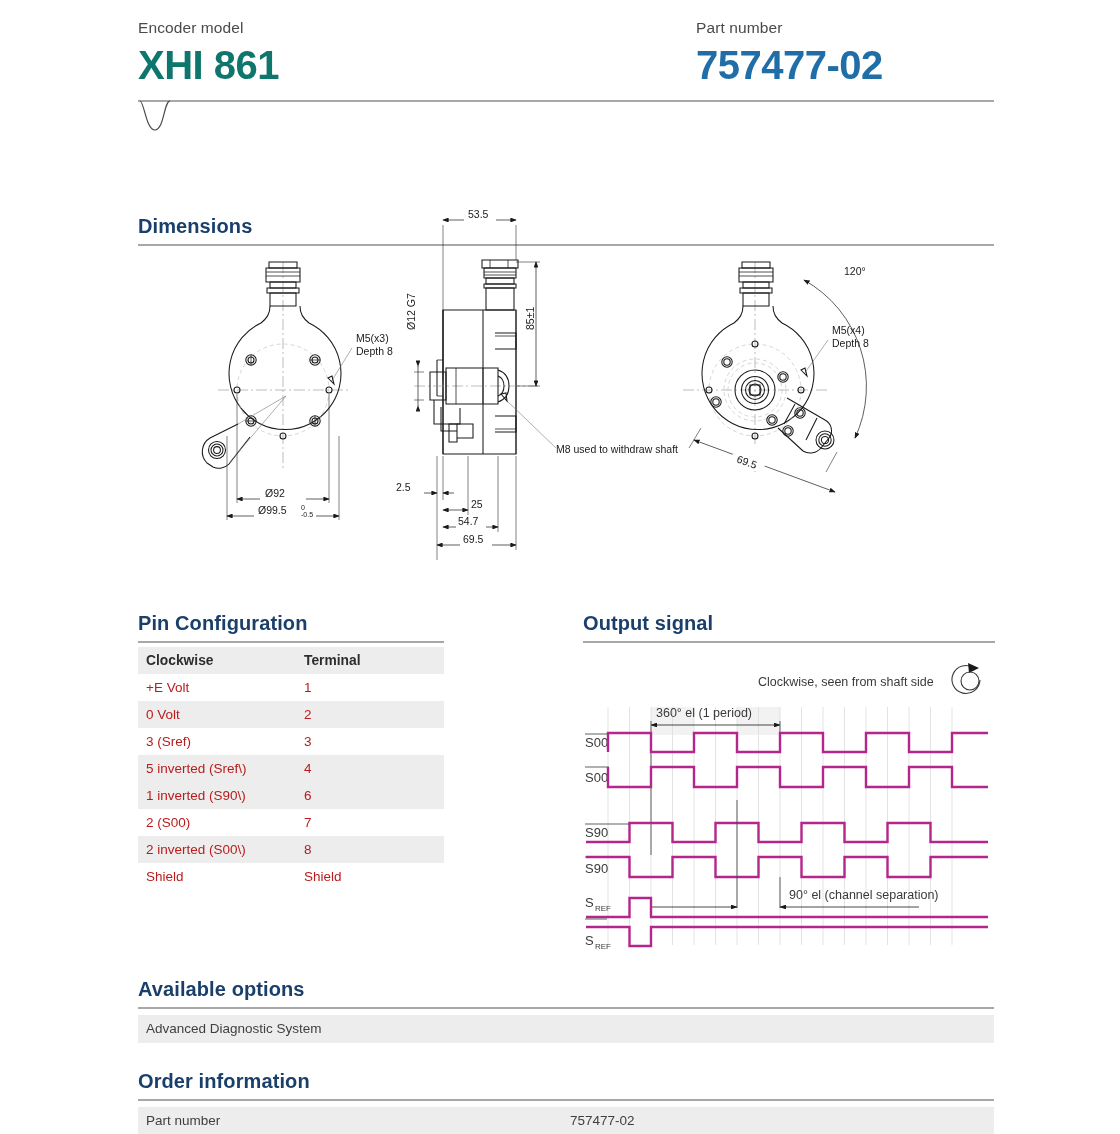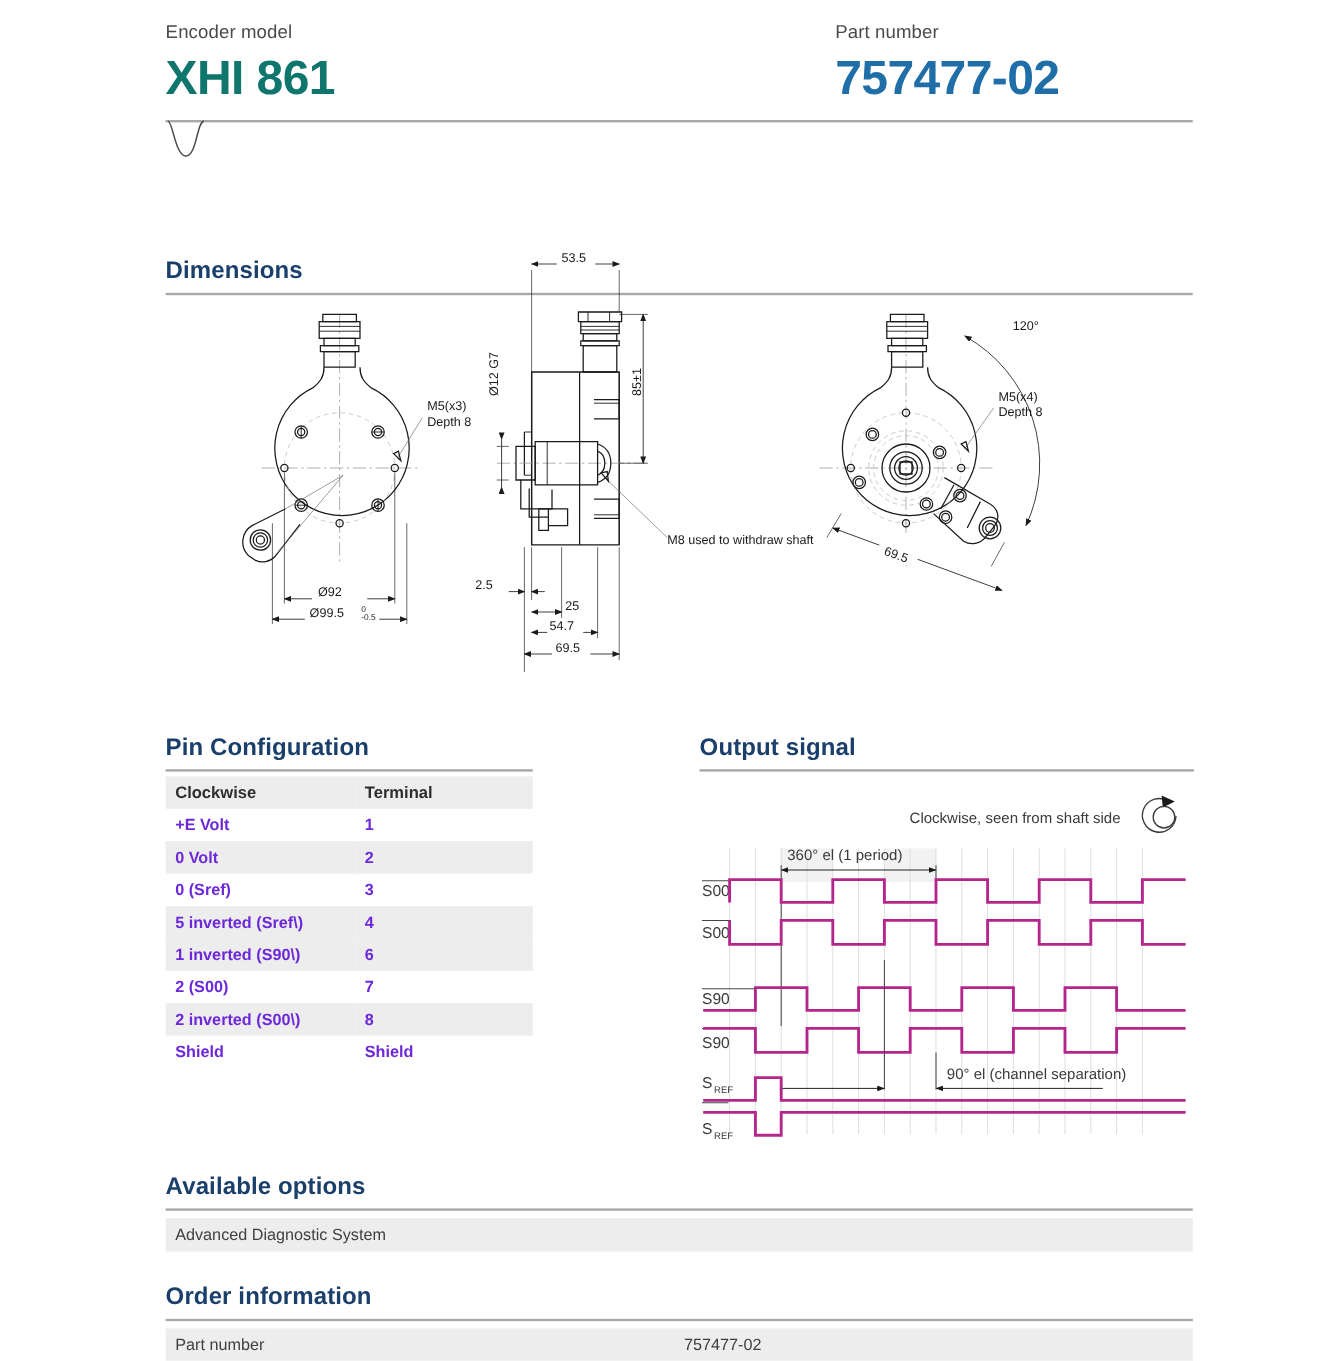--- a/index.html
+++ b/index.html
@@ -33,21 +33,21 @@
 
   
   .draw-wrap{position:absolute; left:138px; top:200px; width:860px; height:380px;}
   .draw-wrap svg{display:block;}
 
   
   .pin-sec{left:138px; top:610px; width:306px;}
   .pin-table{width:306px; border-collapse:collapse; margin-top:4px; table-layout:fixed;}
   .pin-table th,.pin-table td{
     text-align:left; font-size:13.5px; padding:6px 0 6px 8px;
-    font-weight:bold; color:#6d28d9; line-height:15px;
+    font-weight:normal; color:#b91c1c; line-height:15px;
   }
   .pin-table th{font-weight:bold; color:#2d2d2d; font-size:13.8px;}
   .pin-table col.c1{width:158px;}
   .pin-table col.c2{width:148px;}
   .row-alt{background:#ededed;border-radius:13px;}
   .row-hdr{background:#ededed;}
 
   
   .sig-sec{left:583px; top:610px; width:412px;}
   .sig-wrap{position:relative; width:412px; height:300px; margin-top:12px;}
@@ -334,21 +334,21 @@
       <tbody>
         <tr>
           <td>+E Volt</td>
           <td>1</td>
         </tr>
         <tr class="row-alt">
           <td>0 Volt</td>
           <td>2</td>
         </tr>
         <tr>
-          <td>0 (Sref)</td>
+          <td>3 (Sref)</td>
           <td>3</td>
         </tr>
         <tr class="row-alt">
           <td>5 inverted (Sref\)</td>
           <td>4</td>
         </tr>
         <tr class="row-alt">
           <td>1 inverted (S90\)</td>
           <td>6</td>
         </tr>

